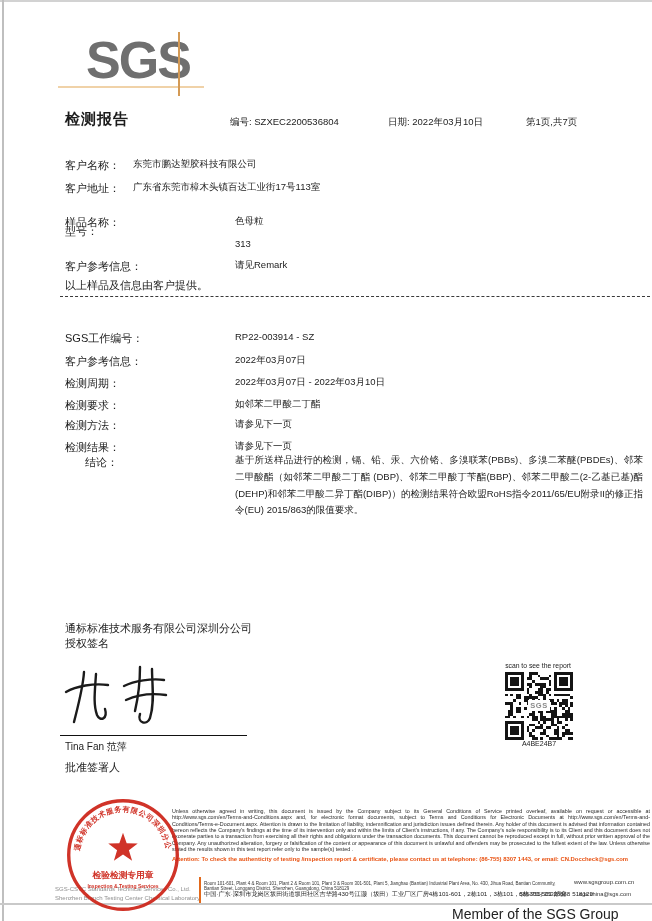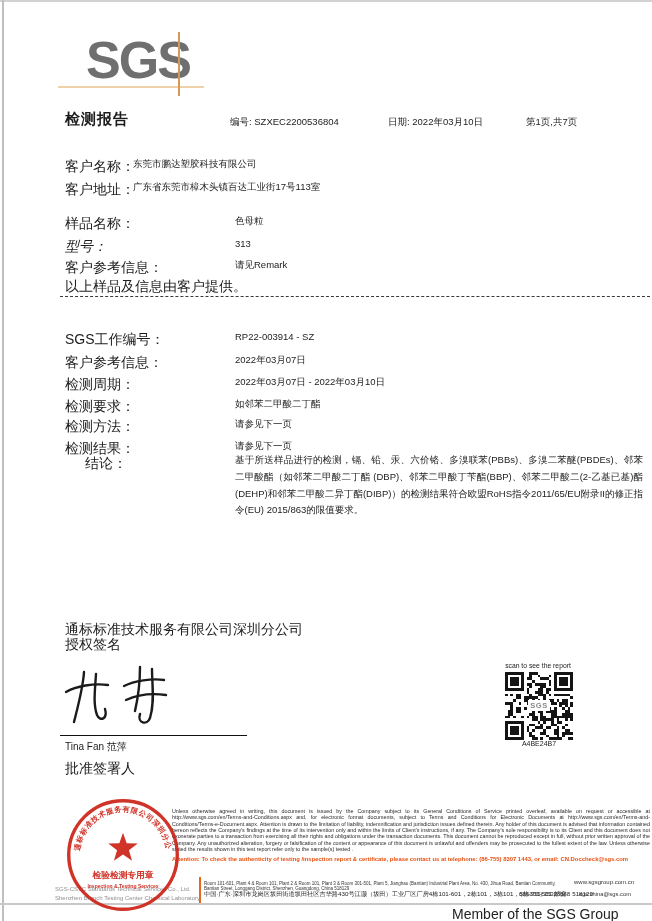--- a/index.html
+++ b/index.html
@@ -9,21 +9,21 @@
     overflow:hidden;
   }
   .edge-top{position:absolute;left:0;top:0;width:652px;height:2px;background:#d2d2d2;}
   .edge-left{position:absolute;left:2px;top:0;width:2px;height:921px;background:#bfbfbf;}
   .logo-text{position:absolute;left:86px;top:30px;font-size:52px;font-weight:bold;
     color:#6f6f6f;letter-spacing:-2px;font-family:"Liberation Sans",sans-serif;}
   .logo-hline{position:absolute;left:58px;top:86px;width:146px;height:2px;background:#f0d2a8;}
   .logo-vline{position:absolute;left:178px;top:32px;width:2px;height:64px;background:#d49a55;}
   .doc-title{position:absolute;left:65px;top:110px;font-size:15px;font-weight:bold;letter-spacing:1px;}
   .hmeta{position:absolute;top:116px;font-size:9.5px;}
-  .lbl{position:absolute;left:65px;font-size:14px;}
+  .lbl{position:absolute;left:65px;font-size:11px;}
   .val{position:absolute;font-size:9.5px;}
   .v1{left:133px;} .v2{left:235px;}
   .dash-sep{position:absolute;left:60px;top:296px;width:590px;border-top:1px dashed #3a3a3a;}
   .concl{position:absolute;left:235px;top:452px;width:408px;font-size:9.5px;line-height:16.8px;
     white-space:normal;text-align:justify;}
   .sig-underline{position:absolute;left:60px;top:735px;width:187px;border-top:1.5px solid #111;}
   .qr-caption{position:absolute;left:496px;top:662px;width:84px;text-align:center;font-size:6.8px;color:#222;}
   .qr-box{position:absolute;left:505px;top:672px;width:68px;height:68px;}
   .qr-center{position:absolute;left:23px;top:28px;width:22px;height:11px;background:#fff;
     font-size:7.5px;font-weight:bold;color:#8a8a8a;text-align:center;line-height:11px;letter-spacing:0.5px;}
@@ -59,21 +59,21 @@
 <div class="hmeta" style="left:388px;">日期: 2022年03月10日</div>
 <div class="hmeta" style="left:526px;">第1页,共7页</div>
 
 <div class="lbl" style="top:158px;">客户名称：</div>
 <div class="val v1" style="top:158px;">东莞市鹏达塑胶科技有限公司</div>
 <div class="lbl" style="top:181px;">客户地址：</div>
 <div class="val v1" style="top:181px;">广东省东莞市樟木头镇百达工业街17号113室</div>
 
 <div class="lbl" style="top:215px;">样品名称：</div>
 <div class="val v2" style="top:215px;">色母粒</div>
-<div class="lbl" style="top:238px;font-style:italic;">型号：</div>
+<div class="lbl" style="top:224px;">型号：</div>
 <div class="val v2" style="top:238px;">313</div>
 <div class="lbl" style="top:259px;">客户参考信息：</div>
 <div class="val v2" style="top:259px;">请见Remark</div>
 <div class="lbl" style="top:278px;">以上样品及信息由客户提供。</div>
 
 <div class="dash-sep"></div>
 
 <div class="lbl" style="top:331px;">SGS工作编号：</div>
 <div class="val v2" style="top:331px;">RP22-003914 - SZ</div>
 <div class="lbl" style="top:354px;">客户参考信息：</div>

